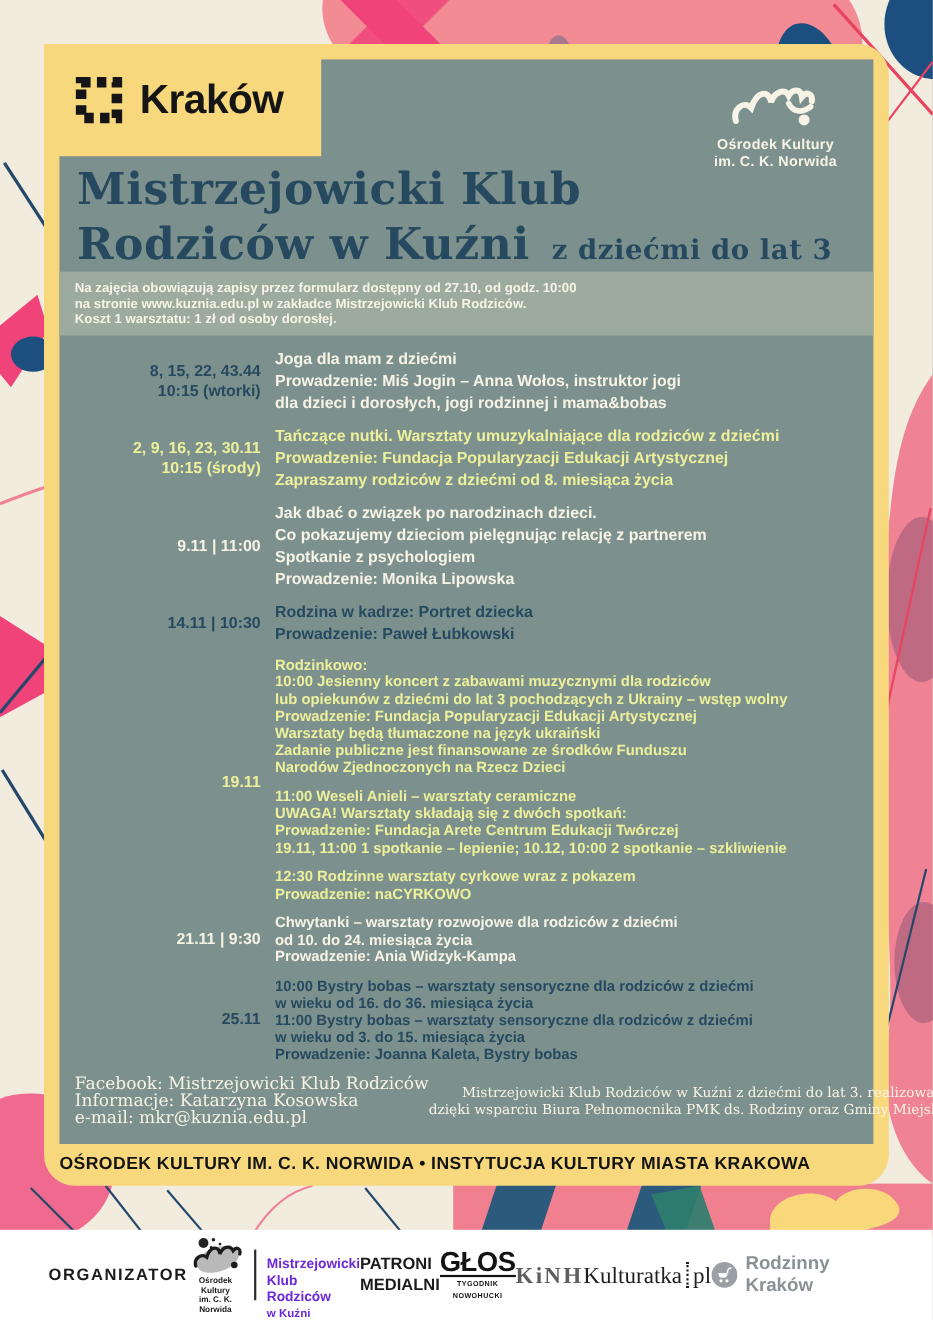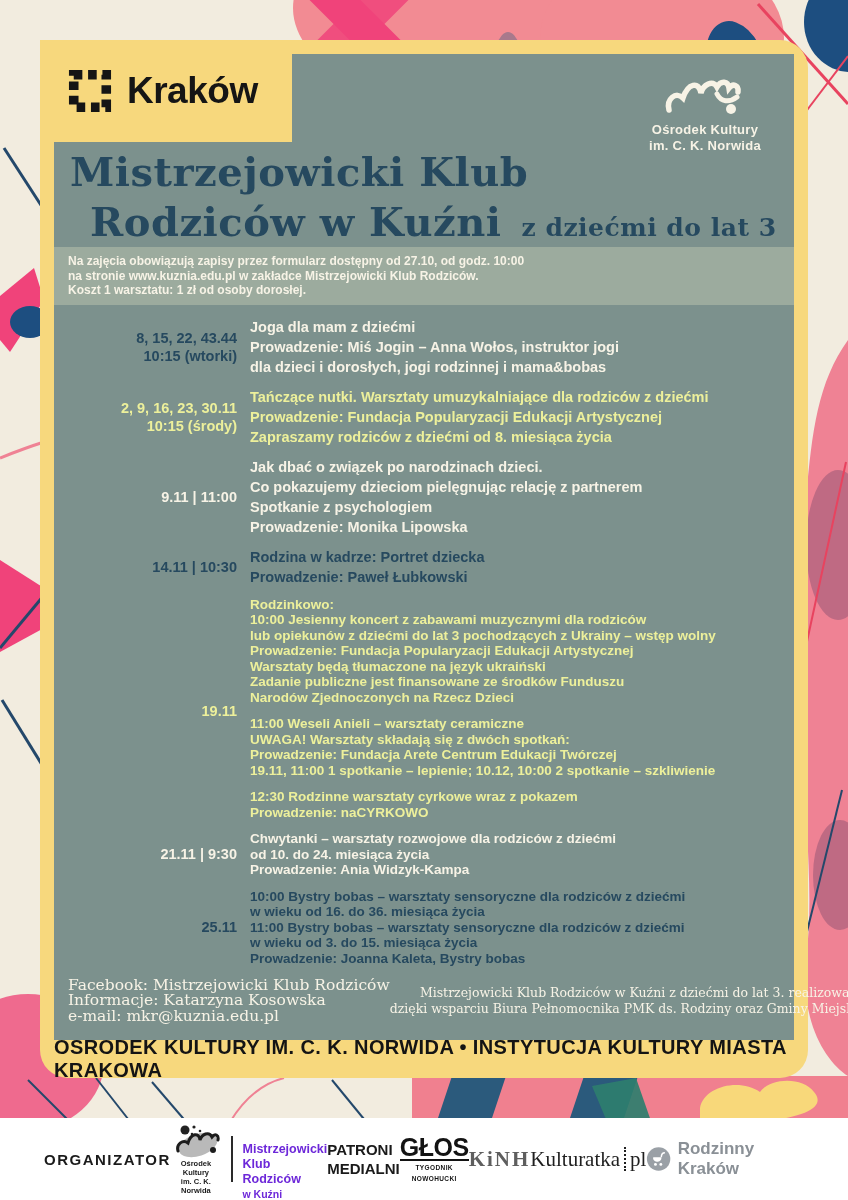--- a/index.html
+++ b/index.html
@@ -26,21 +26,21 @@
     background:var(--frame_yellow,#f7d87d);
     display:flex;align-items:center;gap:15px;padding-left:28px;box-sizing:border-box;
   }
   .krakow-text{font-size:37px;font-weight:bold;color:#151515;letter-spacing:-.5px;}
   .norwid{position:absolute;right:14px;top:20px;width:150px;text-align:center;color:var(--cream_text,#f7f3e6);}
   .norwid-name{font-size:13px;font-weight:bold;line-height:16px;letter-spacing:.3px;}
   .title{position:absolute;left:16px;top:92px;color:var(--navy,#26495f);
     font-family:"DejaVu Serif","Liberation Serif",serif;font-weight:bold;}
   .title-l1{font-size:40px;line-height:52px;letter-spacing:.5px;}
   .title-row{display:flex;align-items:baseline;gap:20px;}
-  .title-l2{font-size:40px;letter-spacing:.5px;margin-left:20px;}
+  .title-l2{font-size:40px;letter-spacing:.5px;}
   .title-suffix{font-size:25px;letter-spacing:.5px;}
   
   .notice{
     flex:none;background:var(--notice_green,#9cab9e);
     padding:7px 10px 7px 14px;font-size:12px;font-weight:bold;
     color:var(--cream_text,#f7f3e6);line-height:14.5px;
   }
   
   .events{flex:1 1 auto;padding:12px 16px 0 0;overflow:hidden;}
   .event-row{display:flex;align-items:center;margin-bottom:10px;}
@@ -57,22 +57,22 @@
   .tone-cream{color:var(--cream_text,#f7f3e6);}
   
   .footer{flex:none;display:flex;justify-content:space-between;align-items:center;
     padding:0 10px 16px 14px;}
   .footer-left{font-family:"DejaVu Serif","Liberation Serif",serif;
     font-size:15.5px;line-height:15.5px;color:var(--cream_text,#f7f3e6);white-space:nowrap;}
   .footer-right{font-family:"DejaVu Serif","Liberation Serif",serif;
     font-size:12.5px;line-height:15.5px;color:var(--cream_text,#f7f3e6);
     text-align:center;white-space:nowrap;padding-right:4px;}
   
-  .band{height:38px;display:flex;align-items:center;justify-content:flex-end;
-    color:#141414;font-size:20px;font-weight:bold;letter-spacing:.4px;}
+  .band{height:38px;display:flex;align-items:center;justify-content:flex-start;
+    color:#141414;font-size:16px;font-weight:bold;letter-spacing:.4px;}
   
   .bottom-bar{
     position:absolute;left:0;top:1118px;width:848px;height:82px;background:#ffffff;
     display:flex;align-items:center;z-index:3;box-sizing:border-box;padding:0 42px 0 44px;
     justify-content:space-between;
   }
   .organizer-label{font-size:15px;font-weight:600;letter-spacing:1.5px;color:#1a1a1a;}
   .org-logo-group{display:flex;align-items:center;gap:10px;}
   .org-logo{display:flex;flex-direction:column;align-items:center;}
   .org-logo-caption{font-size:7.5px;font-weight:bold;color:#1a1a1a;line-height:9px;text-align:center;}

